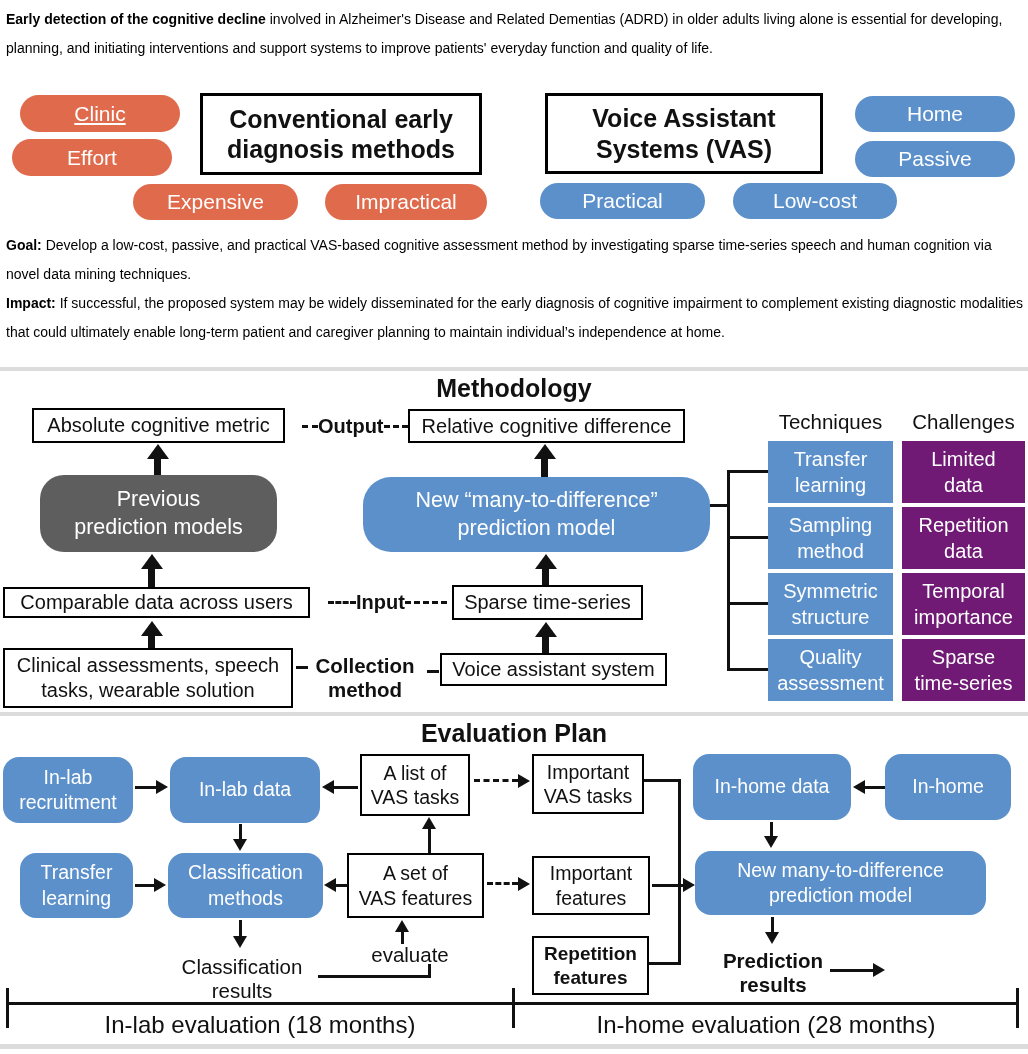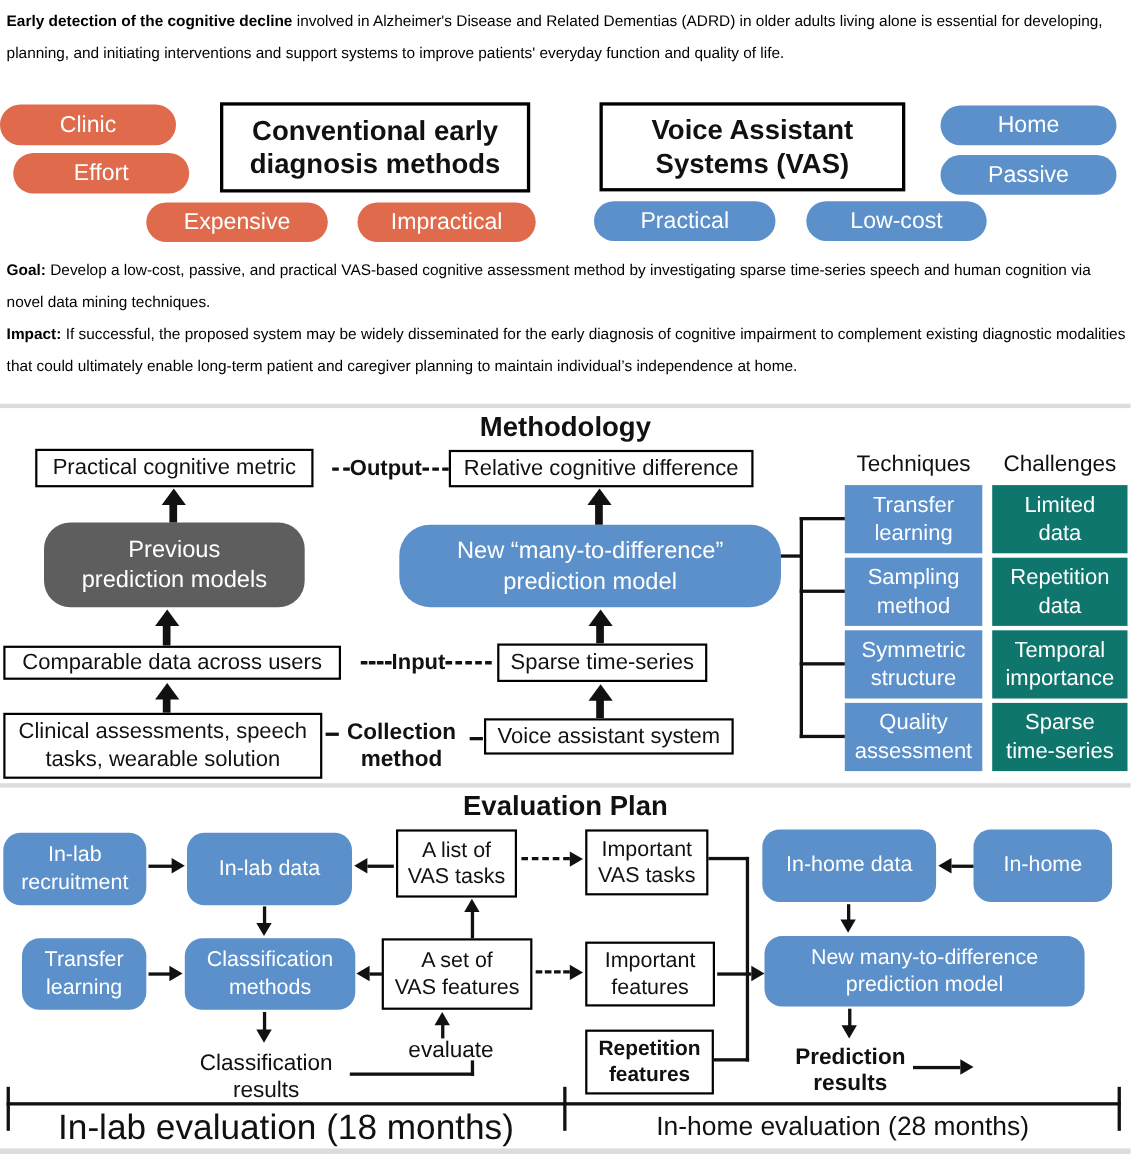--- a/index.html
+++ b/index.html
@@ -15,21 +15,21 @@
 
   .hbox { position:absolute; border:3px solid #000; background:#fff; display:flex; align-items:center; justify-content:center; text-align:center; font-weight:bold; font-size:25px; line-height:1.22; white-space:pre-line; }
 
   .wbox { position:absolute; border:2.5px solid #000; background:#fff; display:flex; align-items:center; justify-content:center; text-align:center; font-size:20px; line-height:1.25; white-space:pre-line; }
   .rbox { position:absolute; color:#fff; display:flex; align-items:center; justify-content:center; text-align:center; white-space:pre-line; }
   .rbox.gray { background:#5E5E5E; border-radius:24px; font-size:21.5px; line-height:1.3; }
   .rbox.bigblue { background:#5B90CB; border-radius:28px; font-size:21.5px; line-height:1.3; }
   .rbox.eblue { background:#5B90CB; border-radius:16px; font-size:19.5px; line-height:1.3; }
   .cell { position:absolute; color:#fff; display:flex; align-items:center; justify-content:center; text-align:center; font-size:20px; line-height:1.3; white-space:pre-line; }
   .cell.blue { background:#4A84C4; background:#5B90CB; }
-  .cell.red { background:#0f766e; }
+  .cell.red { background:#701a75; }
 
   .sect-title { position:absolute; left:0; width:1028px; text-align:center; font-weight:bold; font-size:25px; }
   .colhead { position:absolute; font-size:20.5px; text-align:center; }
   .freetext { position:absolute; display:flex; align-items:center; justify-content:center; text-align:center; font-size:20.5px; line-height:1.18; white-space:pre-line; }
   .freetext.bold { font-weight:bold; }
 
   .divider { position:absolute; left:0; width:1028px; height:4px; background:#DCDCDC; }
 
   .hl { position:absolute; background:#111; height:3px; }
   .vl { position:absolute; background:#111; width:3px; }
@@ -47,21 +47,21 @@
 </style>
 </head>
 <body>
 
 <div class="canvas">
 
   <div class="para" style="left:6px; top:5px; width:1018px;">
     <b>Early detection of the cognitive decline</b><span> involved in Alzheimer's Disease and Related Dementias (ADRD) in older adults living alone is essential for developing, planning, and initiating interventions and support systems to improve patients' everyday function and quality of life.</span>
   </div>
 
-  <div class="pill red" style="left:0; top:95px; width:160px; height:37px;">Clinic</div>
+  <div class="pill red" style="left:20px; top:95px; width:160px; height:37px;text-decoration:underline;">Clinic</div>
   <div class="pill red" style="left:12px; top:139px; width:160px; height:37px;">Effort</div>
   <div class="pill red" style="left:133px; top:184px; width:165px; height:36px;">Expensive</div>
   <div class="pill red" style="left:325px; top:184px; width:162px; height:36px;">Impractical</div>
 
   <div class="hbox" style="left:200px; top:93px; width:282px; height:82px;">Conventional early
 diagnosis methods</div>
   <div class="hbox" style="left:545px; top:93px; width:278px; height:81px;">Voice Assistant
 Systems (VAS)</div>
 
   <div class="pill blue" style="left:855px; top:96px; width:160px; height:36px;">Home</div>
@@ -71,21 +71,21 @@
 
   <div class="para" style="left:6px; top:231px; width:1018px;">
     <p><b>Goal:</b><span> Develop a low-cost, passive, and practical VAS-based cognitive assessment method by investigating sparse time-series speech and human cognition via novel data mining techniques.</span></p>
     <p><b>Impact:</b><span> If successful, the proposed system may be widely disseminated for the early diagnosis of cognitive impairment to complement existing diagnostic modalities that could ultimately enable long-term patient and caregiver planning to maintain individual’s independence at home.</span></p>
   </div>
 
   <div class="divider" style="top:367px;"></div>
 
   <div class="sect-title" style="top:374px;">Methodology</div>
 
-  <div class="wbox" style="left:32px; top:408px; width:253px; height:35px;">Practical cognitive metric</div>
+  <div class="wbox" style="left:32px; top:408px; width:253px; height:35px;">Absolute cognitive metric</div>
   <div class="lblflex" style="left:286px; top:409px; width:122px; height:34px;">
     <span class="dseg" style="width:16px;"></span>
     <span>Output</span>
     <span class="dseg" style="width:24px;"></span>
   </div>
   <div class="wbox" style="left:408px; top:409px; width:277px; height:34px;">Relative cognitive difference</div>
 
   <div class="rbox gray" style="left:40px; top:475px; width:237px; height:77px;">Previous
 prediction models</div>
   <div class="rbox bigblue" style="left:363px; top:477px; width:347px; height:75px;">New “many-to-difference”
@@ -216,18 +216,18 @@
   <div class="hl" style="left:644px; top:779px; width:36px;"></div>
   <div class="vl" style="left:678px; top:779px; height:186px;"></div>
   <div class="hl" style="left:649px; top:962px; width:32px;"></div>
   <div class="hl" style="left:318px; top:975px; width:113px;"></div>
   <div class="vl" style="left:428px; top:964px; height:14px;"></div>
 
   <div class="hl" style="left:6px; top:1002px; width:1013px;"></div>
   <div class="vl" style="left:6px; top:988px; height:40px;"></div>
   <div class="vl" style="left:512px; top:988px; height:40px;"></div>
   <div class="vl" style="left:1016px; top:988px; height:40px;"></div>
-  <div class="freetext" style="left:6px; top:1010px; width:508px; height:30px; font-size:32px;">In-lab evaluation (18 months)</div>
+  <div class="freetext" style="left:6px; top:1010px; width:508px; height:30px; font-size:24px;">In-lab evaluation (18 months)</div>
   <div class="freetext" style="left:514px; top:1010px; width:504px; height:30px; font-size:24px;">In-home evaluation (28 months)</div>
 
   <div class="divider" style="top:1044px; height:5px;"></div>
 
 </div>
 
 </body></html>

